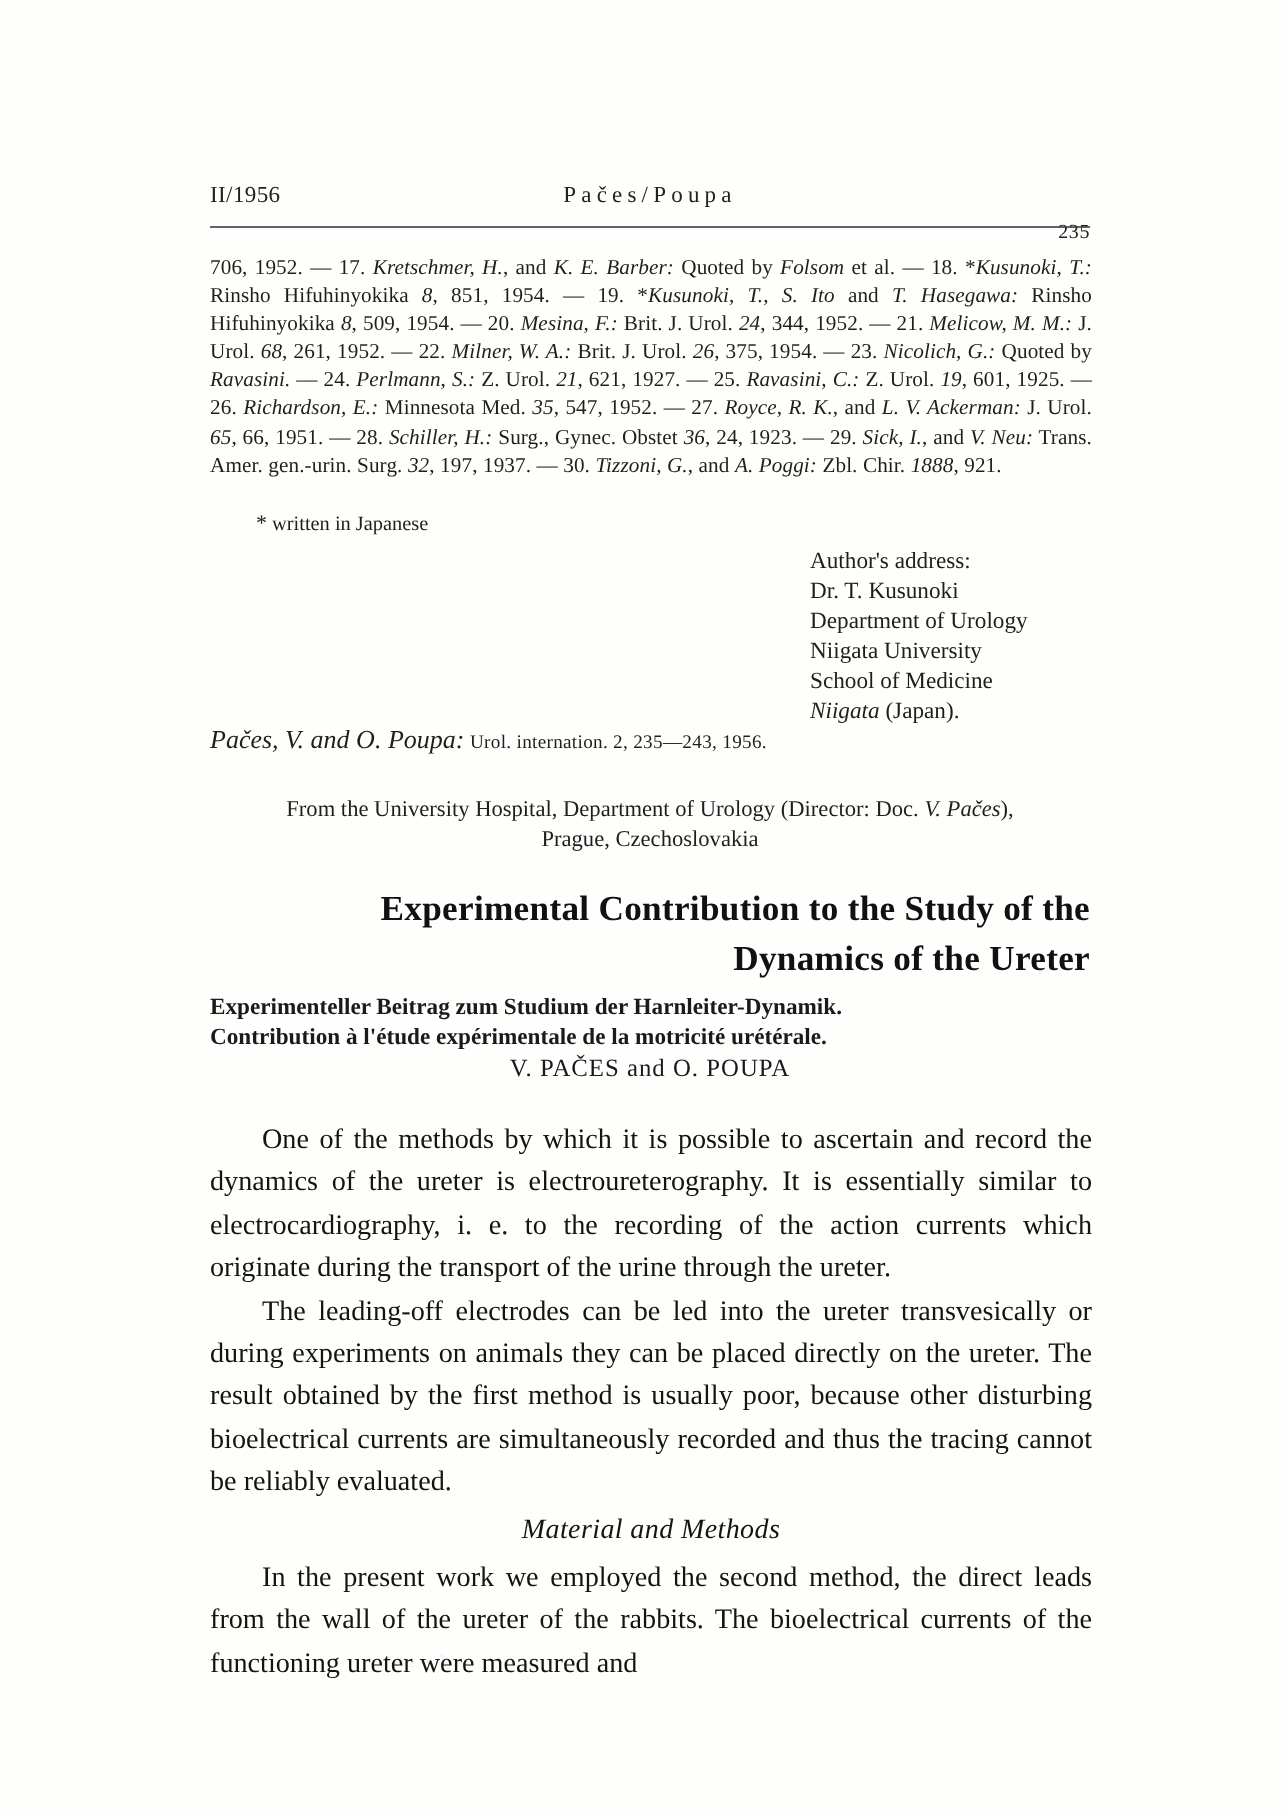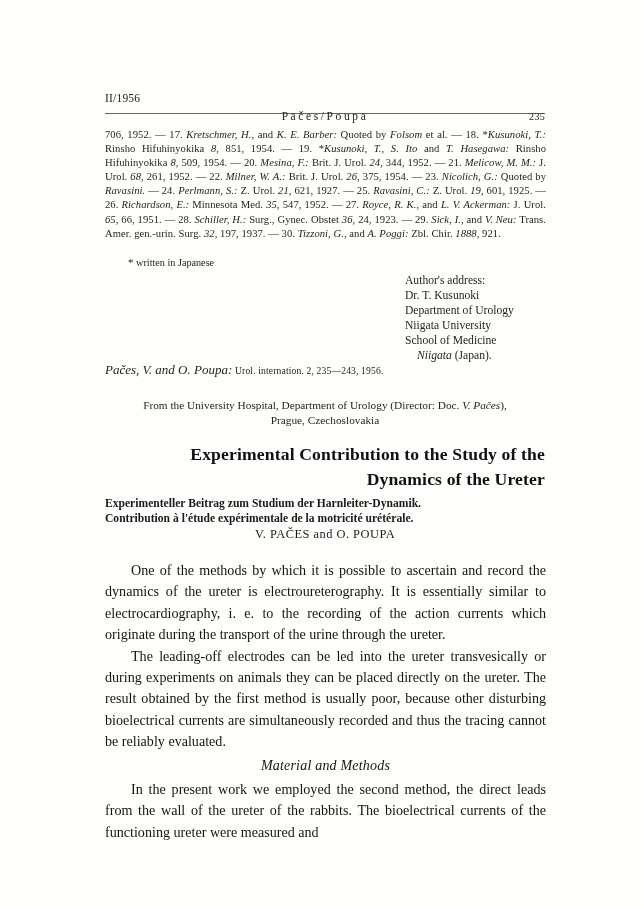--- a/index.html
+++ b/index.html
@@ -33,21 +33,21 @@
   }
   .runhead .folio-left {
     position: absolute;
     left: 0;
     top: 0;
     letter-spacing: 0.2px;
   }
   .runhead .runtitle {
     position: absolute;
     left: 0;
-    top: 18px;
+    top: 0;
     width: 440px;
     text-align: center;
     letter-spacing: 2.6px;
     font-size: 11.5px;
   }
   .runhead .folio-right {
     position: absolute;
     right: 0;
     top: -2px;
     font-size: 10px;
@@ -90,21 +90,21 @@
 
   
   .address {
     position: absolute;
     left: 405px;
     top: 273px;
     font-size: 11.6px;
     line-height: 15.1px;
     color: #201e1c;
   }
-  .address i { font-style: italic; margin-left: 12px; }
+  .address i { font-style: italic; }
 
   
   .citation {
     position: absolute;
     left: 105px;
     top: 362px;
     font-size: 11px;
     color: #201e1c;
   }
   .citation .names {

